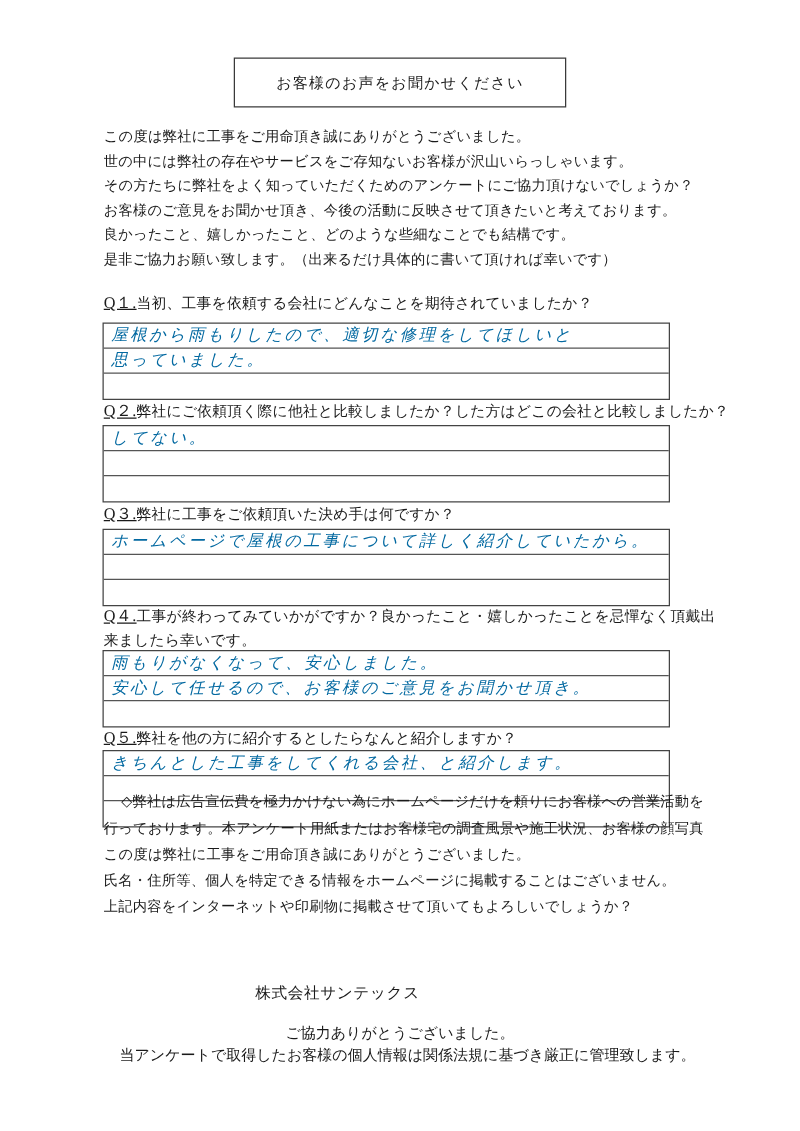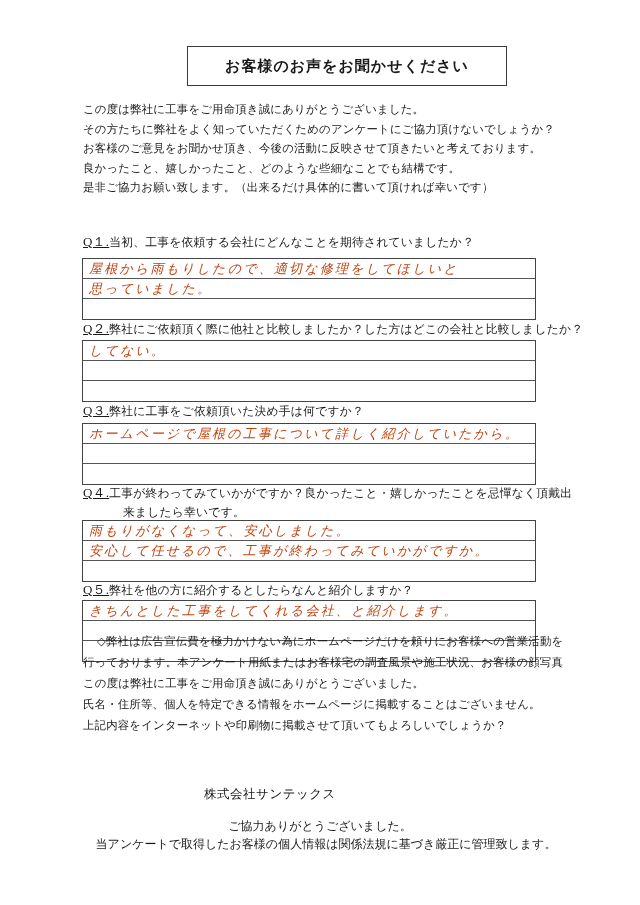--- a/index.html
+++ b/index.html
@@ -1,51 +1,52 @@
 <!DOCTYPE html>
 <html><head>
 <meta charset="utf-8">
 <style>
   * { box-sizing: border-box; margin: 0; padding: 0; }
   html, body { width: 640px; height: 905px; background: #ffffff; overflow: hidden; }
   body { position: relative; font-family: "DejaVu Serif", "Liberation Serif", serif; color: #1a1a1a; }
   .page { position: absolute; left: 0; top: 0; width: 640px; height: 905px; }
   .title-box {
-    position: absolute; left: 187px; top: 46px; width: 320px; height: 40px;
+    position: absolute; left: 187px; top: 46px; width: 266px; height: 40px;
     border: 1.5px solid #3a3a3a; display: flex; align-items: center; justify-content: center;
-    font-size: 15px; letter-spacing: 1px; font-weight: bold;
+    font-size: 12px; letter-spacing: 1px;
   }
   .intro { position: absolute; left: 83px; top: 100px; width: 480px; font-size: 11.4px; line-height: 19.6px; letter-spacing: 0.2px; }
   .intro p { white-space: nowrap; }
   .q { position: absolute; left: 83px; font-size: 11.8px; line-height: 19px; white-space: nowrap; letter-spacing: 0.2px; }
   .q .qnum { font-family: "Liberation Serif", serif; font-size: 13px; text-decoration: underline; }
   .ans-box {
     position: absolute; left: 82px; width: 454px; border: 1.2px solid #444;
   }
   .ans-row {
     height: 20px; border-bottom: 1px solid #555; position: relative;
     font-family: "DejaVu Sans", "Liberation Sans", sans-serif; font-size: 13px; font-style: italic;
-    color: #c2410c; padding-left: 6px; line-height: 20px; white-space: nowrap; letter-spacing: 2.2px;
+    color: #0369a1; padding-left: 6px; line-height: 20px; white-space: nowrap; letter-spacing: 2.2px;
   }
   .ans-row:last-child { border-bottom: none; }
   .notice { position: absolute; left: 83px; top: 631px; width: 480px; font-size: 11.4px; line-height: 21px; white-space: nowrap; letter-spacing: 0.2px; }
   .notice p:first-child { padding-left: 14px; }
   .company { position: absolute; left: 0; width: 540px; top: 786px; text-align: center; font-size: 12.5px; letter-spacing: 0.5px; }
   .thanks { position: absolute; left: 0; width: 640px; top: 818px; text-align: center; font-size: 12px; }
   .privacy { position: absolute; left: 0; width: 640px; top: 836px; text-align: center; font-size: 12px; padding-left: 12px; }
 </style>
 </head>
 <body>
 
 <div class="page">
 
   <div class="title-box">お客様のお声をお聞かせください</div>
 
   <div class="intro">
     <p>この度は弊社に工事をご用命頂き誠にありがとうございました。</p>
+    <p>世の中には弊社の存在やサービスをご存知ないお客様が沢山いらっしゃいます。</p>
     <p>その方たちに弊社をよく知っていただくためのアンケートにご協力頂けないでしょうか？</p>
     <p>お客様のご意見をお聞かせ頂き、今後の活動に反映させて頂きたいと考えております。</p>
     <p>良かったこと、嬉しかったこと、どのような些細なことでも結構です。</p>
     <p>是非ご協力お願い致します。（出来るだけ具体的に書いて頂ければ幸いです）</p>
   </div>
 
   <div class="q" style="top:232px;">
     <span class="qnum">Q１.</span><span>当初、工事を依頼する会社にどんなことを期待されていましたか？</span>
   </div>
   <div class="ans-box" style="top:258px;">
@@ -68,24 +69,24 @@
   </div>
   <div class="ans-box" style="top:423px;">
     <div class="ans-row">ホームページで屋根の工事について詳しく紹介していたから。</div>
     <div class="ans-row"></div>
     <div class="ans-row"></div>
   </div>
 
   <div class="q" style="top:483px;">
     <span class="qnum">Q４.</span><span>工事が終わってみていかがですか？良かったこと・嬉しかったことを忌憚なく頂戴出</span>
   </div>
-  <div class="q" style="top:503px;margin-left:40px;">来ましたら幸いです。</div>
+  <div class="q" style="top:503px;">来ましたら幸いです。</div>
   <div class="ans-box" style="top:520px;">
     <div class="ans-row">雨もりがなくなって、安心しました。</div>
-    <div class="ans-row">安心して任せるので、工事が終わってみていかがですか。</div>
+    <div class="ans-row">安心して任せるので、お客様のご意見をお聞かせ頂き。</div>
     <div class="ans-row"></div>
   </div>
 
   <div class="q" style="top:580px;">
     <span class="qnum">Q５.</span><span>弊社を他の方に紹介するとしたらなんと紹介しますか？</span>
   </div>
   <div class="ans-box" style="top:600px;">
     <div class="ans-row">きちんとした工事をしてくれる会社、と紹介します。</div>
     <div class="ans-row"></div>
     <div class="ans-row"></div>

